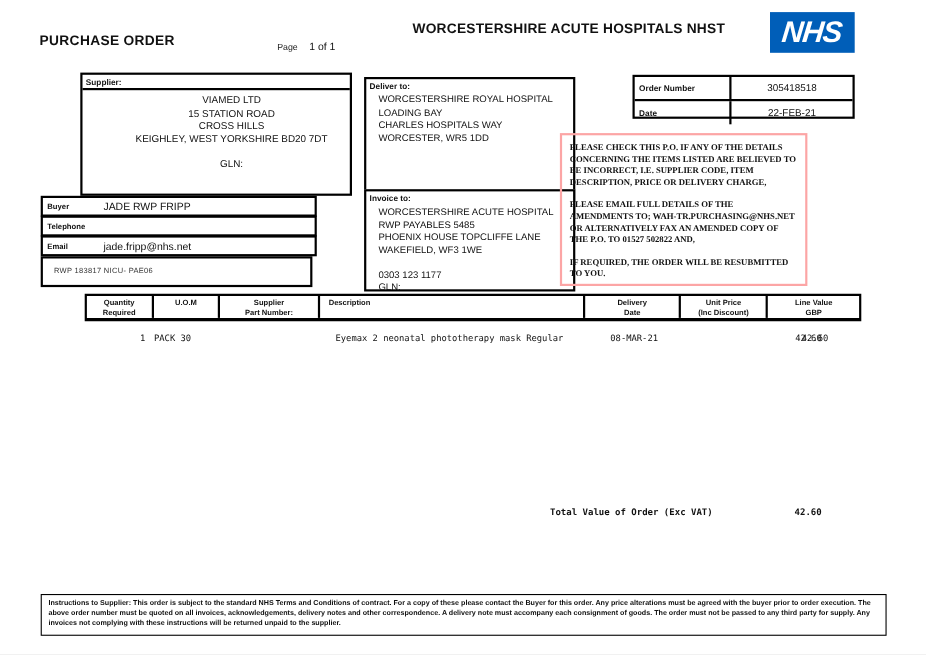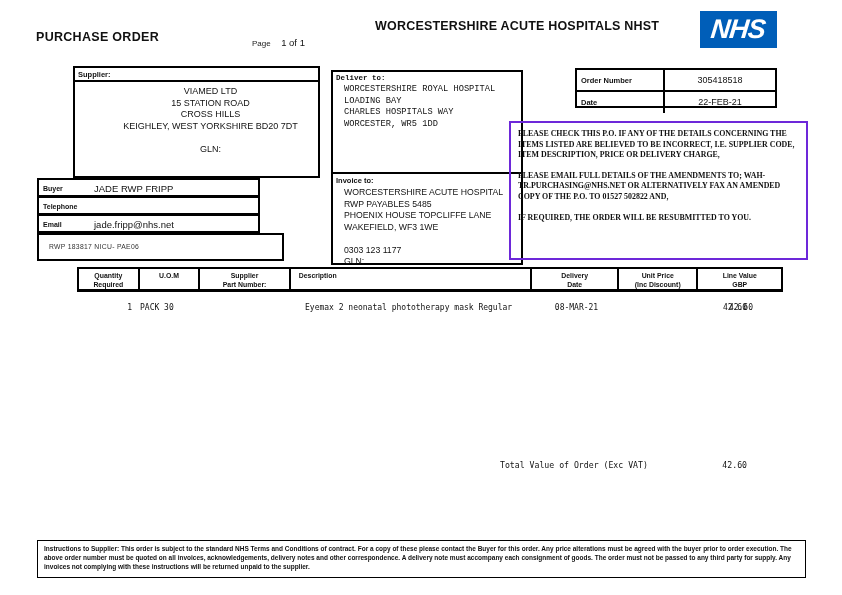--- a/index.html
+++ b/index.html
@@ -26,39 +26,39 @@
   .box { border:2px solid #000; background:#fff;margin-left:36px; }
   .box-label { font-size:7.5px; font-weight:bold; padding:2px 3px 1px 3px; }
   .rule-under { border-bottom:2px solid #000; }
   .addr { font-size:9px; line-height:11.5px; }
   .addr div { white-space:nowrap; }
   .blank-line { height:11.5px; }
 
   .supplier-box { left:37px; top:66px; width:247px; height:112px; }
   .supplier-box .addr { padding:4px 0 0 28px;text-align:center; }
 
-  .kv-row { left:37px; width:223px; height:19px; border:2px solid #000; }
+  .kv-row { left:37px; width:251px; height:19px; border:2px solid #000; }
   .kv-row .k { position:absolute; left:4px; top:5px; font-size:7px; font-weight:bold; }
   .kv-row .v { position:absolute; left:55px; top:3px; font-size:9.5px; }
 
   .ref-box { left:37px; top:233px; width:247px; height:28px; border:2px solid #000; }
   .ref-box .ref { position:absolute; left:10px; top:8px; font-size:6.8px; color:#333; letter-spacing:.3px; }
 
-  .deliver-box { left:295px; top:70px; width:192px; height:128px;font-family:Liberation Mono, monospace; }
+  .deliver-box { left:295px; top:70px; width:192px; height:128px; }
   .deliver-box .addr, .invoice-box .addr { padding:1px 0 0 11px; font-size:8.7px; }
   .invoice-box { left:295px; top:172px; width:192px; height:93px; }
 
   .order-table { left:575px; top:68px; width:202px; height:40px; border:2.5px solid #000; }
   .order-row { position:relative; height:21.5px; }
   .order-row.first { border-bottom:2px solid #000; }
   .order-row .ok { position:absolute; left:4px; top:6px; font-size:7.5px; font-weight:bold; }
   .order-row .ov { position:absolute; left:88px; width:110px; top:5px; font-size:9px; text-align:center; }
   .order-div { position:absolute; left:86px; top:0; bottom:0; width:2px; background:#000; }
 
-  .notice-box { left:509px; top:121px; width:299px; height:139px; border:2px solid #6d28d9;
+  .notice-box { left:509px; top:121px; width:225px; height:139px; border:2px solid #fca5a5;
     font-family:"Liberation Serif", serif; font-weight:bold; font-size:7.9px; line-height:10.6px;
     padding:6px 7px; }
   .notice-box p { margin-bottom:10px; }
 
   
   .items-header { left:77px; top:267px; width:706px; height:25px; border:2px solid #000;
     border-bottom:3px solid #000; display:flex; }
   .th { border-right:2px solid #000; font-size:6.9px; font-weight:bold; text-align:center;
     padding-top:2px; line-height:9px; }
   .th:last-child { border-right:none; }
@@ -68,21 +68,21 @@
     font-family:"DejaVu Sans Mono", monospace; font-size:8px; }
   .item-row span { position:absolute; top:0; white-space:nowrap; }
   .cell-qty   { left:0;    width:55px;  text-align:right; }
   .cell-uom   { left:63px; }
   .cell-desc  { left:228px; }
   .cell-date  { left:456px; width:87px; text-align:center; }
   .cell-price { left:543px; width:133px; text-align:right; }
   .cell-value { left:623px; width:47px;  text-align:right; }
 
   .total-row { left:77px; top:460px; width:706px; height:12px;
-    font-family:"DejaVu Sans Mono", monospace; font-weight:normal; font-size:8.2px; }
+    font-family:"DejaVu Sans Mono", monospace; font-weight:bold; font-size:8.2px; }
   .total-row .tl { position:absolute; left:423px; white-space:nowrap; }
   .total-row .tv { position:absolute; left:623px; width:47px; text-align:right; }
 
   .footer-box { left:37px; top:540px; width:769px; height:38px; border:1.5px solid #000;
     padding:3px 6px; font-size:6.5px; font-weight:bold; line-height:9px; color:#111; }
 </style>
 </head>
 <body>
 
 <div class="page">

